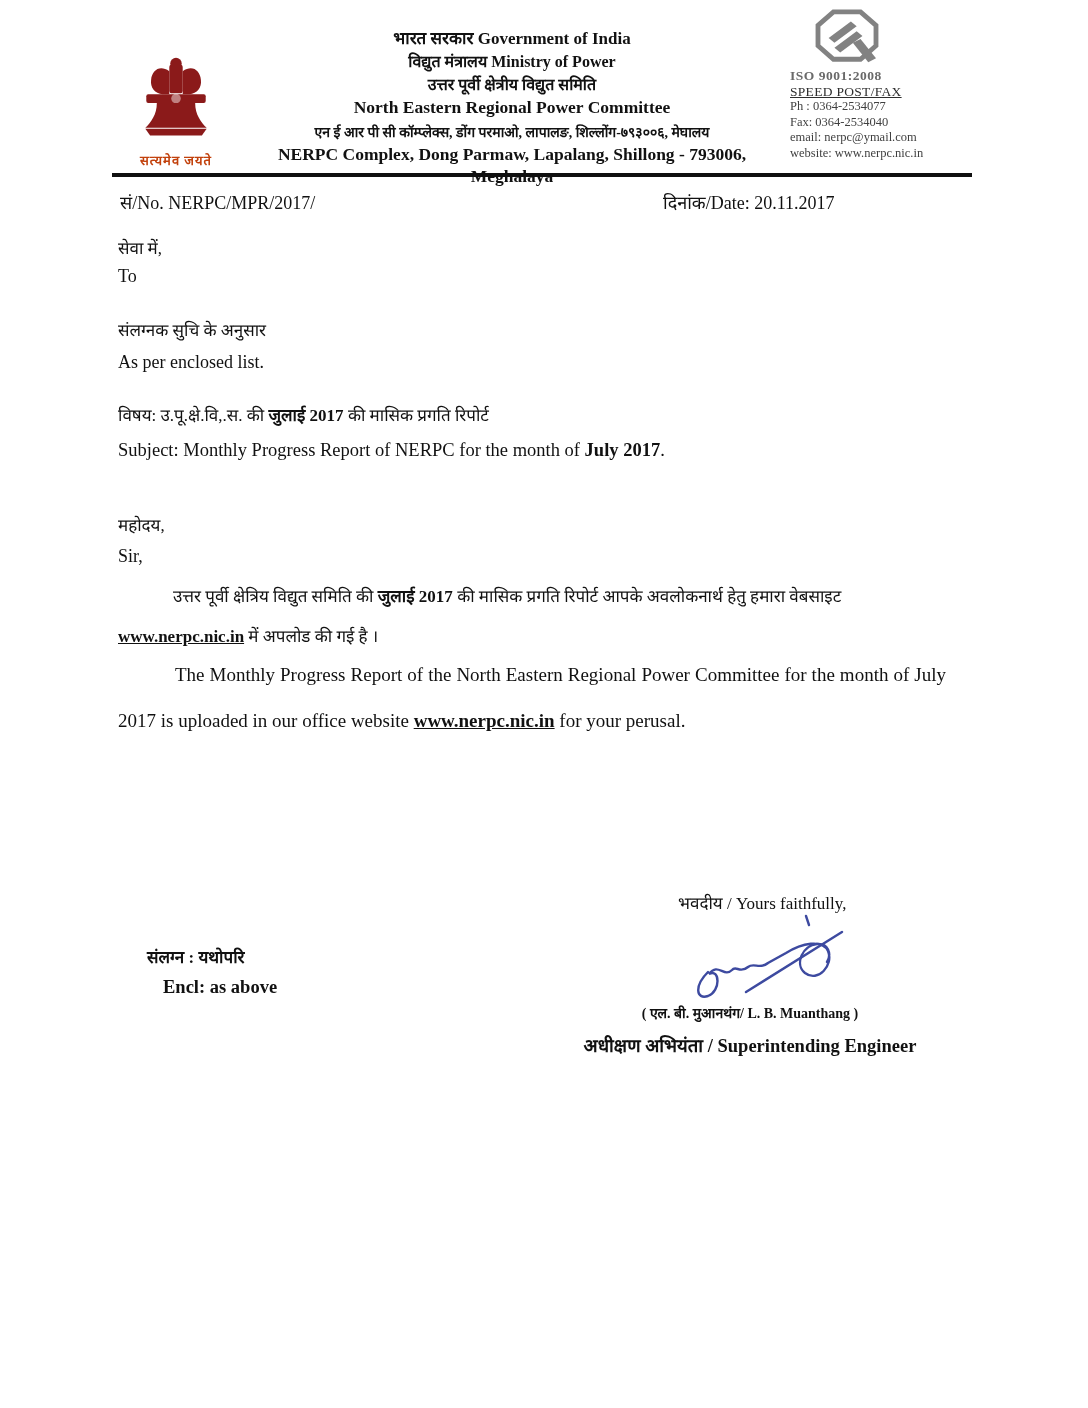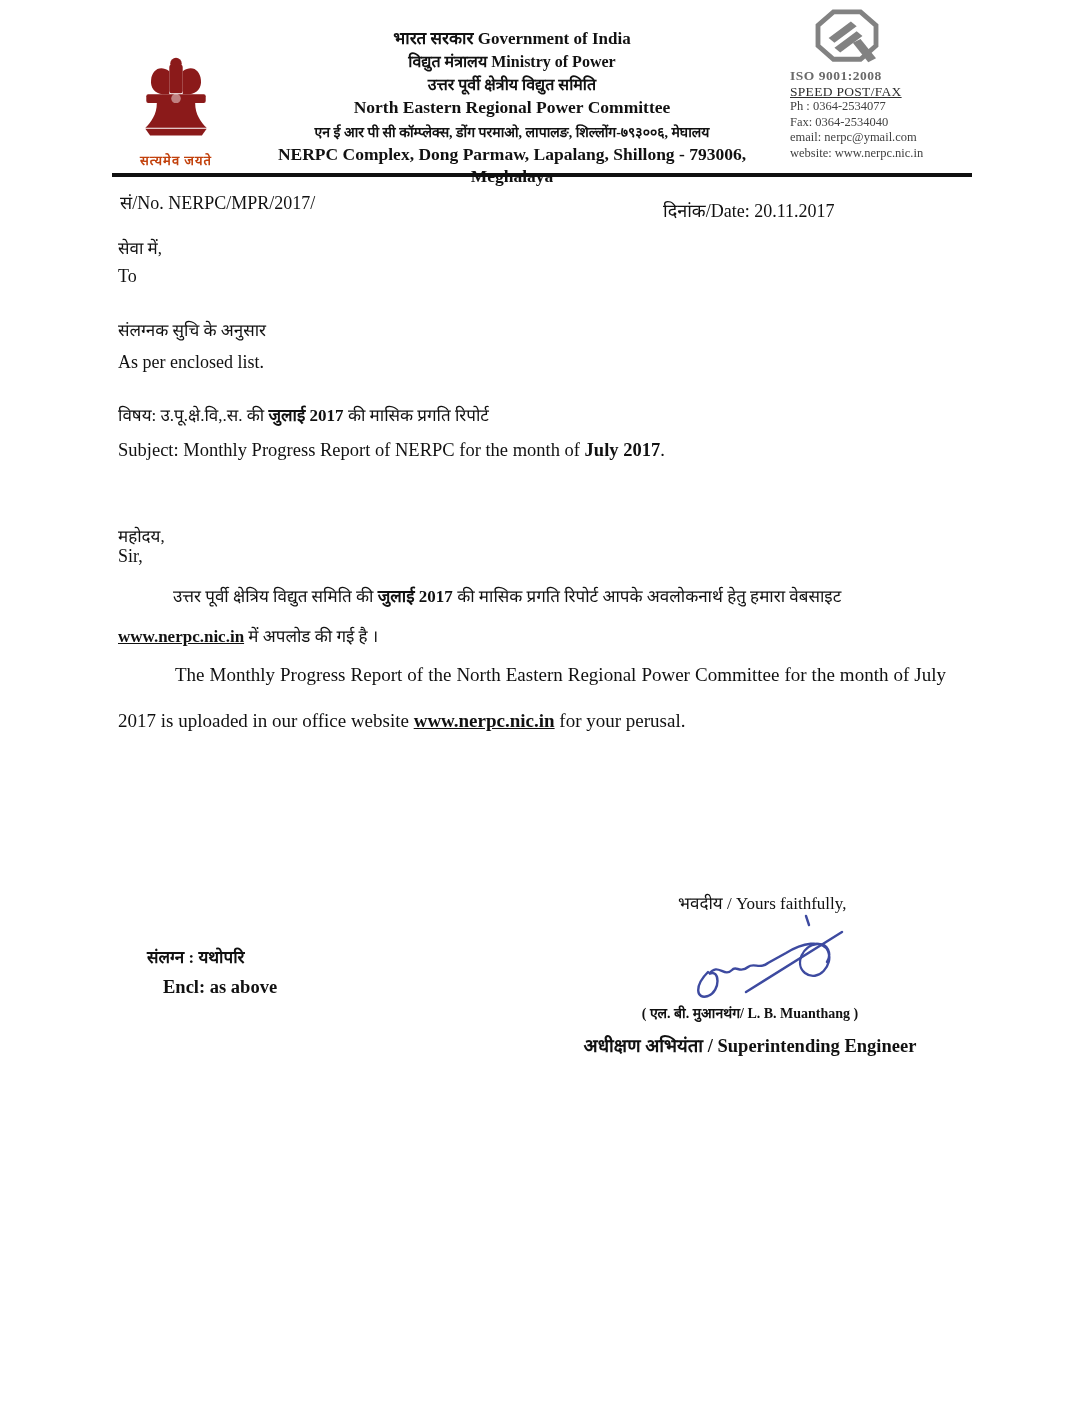--- a/index.html
+++ b/index.html
@@ -81,31 +81,31 @@
     <div class="dispatch">SPEED POST/FAX</div>
     <div>Ph : 0364-2534077</div>
     <div>Fax: 0364-2534040</div>
     <div>email: nerpc@ymail.com</div>
     <div>website: www.nerpc.nic.in</div>
   </div>
 
   <div class="abs rule"></div>
 
   <div class="abs t18" style="left:120px;top:190px;">सं/No. NERPC/MPR/2017/</div>
-  <div class="abs t18" style="left:663px;top:198px;">दिनांक/Date: 20.11.2017</div>
+  <div class="abs t18" style="left:663px;top:190px;">दिनांक/Date: 20.11.2017</div>
 
   <div class="abs t17" style="left:118px;top:236px;">सेवा में,</div>
   <div class="abs t18" style="left:118px;top:266px;">To</div>
   <div class="abs t17" style="left:118px;top:318px;">संलग्नक सुचि के अनुसार</div>
   <div class="abs t18" style="left:118px;top:352px;">As per enclosed list.</div>
 
   <div class="abs t17" style="left:118px;top:403px;"><span>विषय: उ.पू.क्षे.वि,.स. की </span><span class="bold">जुलाई 2017</span><span> की मासिक प्रगति रिपोर्ट</span></div>
   <div class="abs t185" style="left:118px;top:440px;"><span>Subject: Monthly Progress Report of NERPC for the month of </span><span class="bold">July 2017</span><span>.</span></div>
 
-  <div class="abs t17" style="left:118px;top:524px;font-family:Liberation Serif, serif;">महोदय,</div>
+  <div class="abs t17" style="left:118px;top:513px;font-family:Liberation Serif, serif;">महोदय,</div>
   <div class="abs t18" style="left:118px;top:546px;">Sir,</div>
 
   <div class="abs para-hi"><span>उत्तर पूर्वी क्षेत्रिय विद्युत समिति की </span><span class="bold">जुलाई 2017</span><span> की मासिक प्रगति रिपोर्ट आपके अवलोकनार्थ हेतु हमारा वेबसाइट </span><span class="link">www.nerpc.nic.in</span><span> में अपलोड की गई है ।</span></div>
 
   <div class="abs para-en"><span>The Monthly Progress Report of the North Eastern Regional Power Committee for the month of July 2017 is uploaded in our office website </span><span class="link">www.nerpc.nic.in</span><span> for your perusal.</span></div>
 
   <div class="abs t17" style="left:678px;top:891px;">भवदीय / Yours faithfully,</div>
 
   <svg class="abs" style="left:688px;top:912px;" width="170" height="92" viewBox="0 0 170 92">
     <g fill="none" stroke="#3d4aa0" stroke-width="2.4" stroke-linecap="round">

